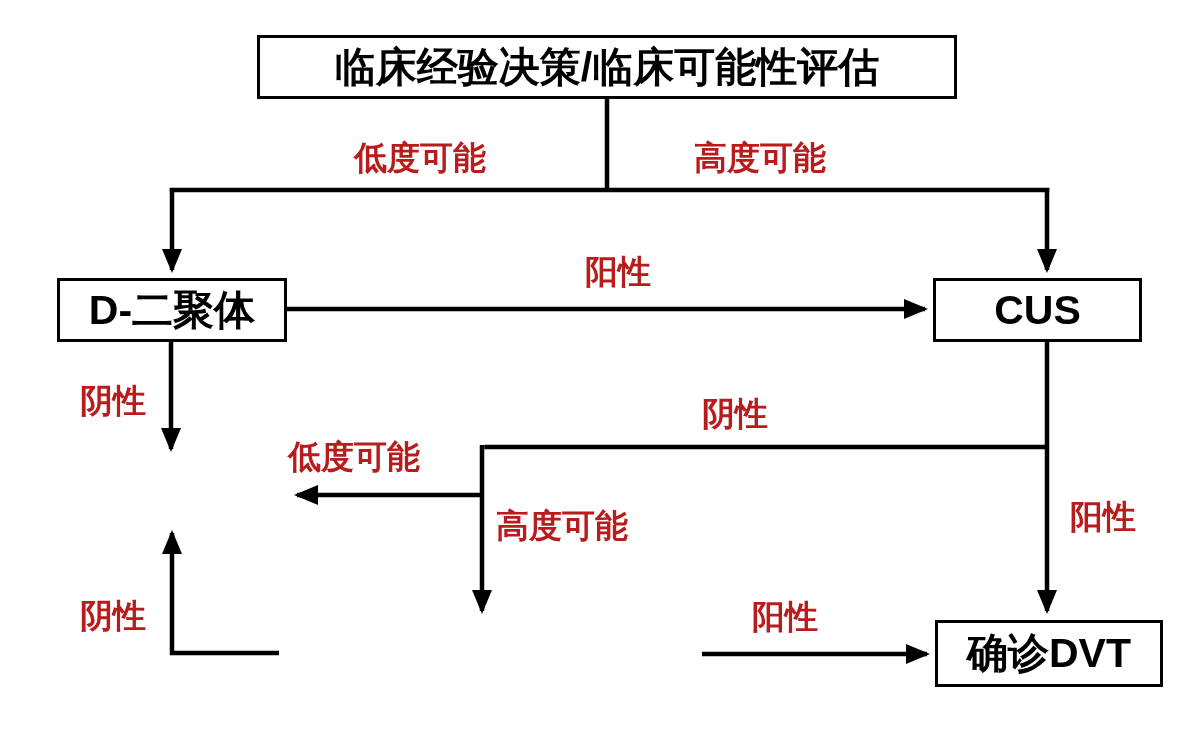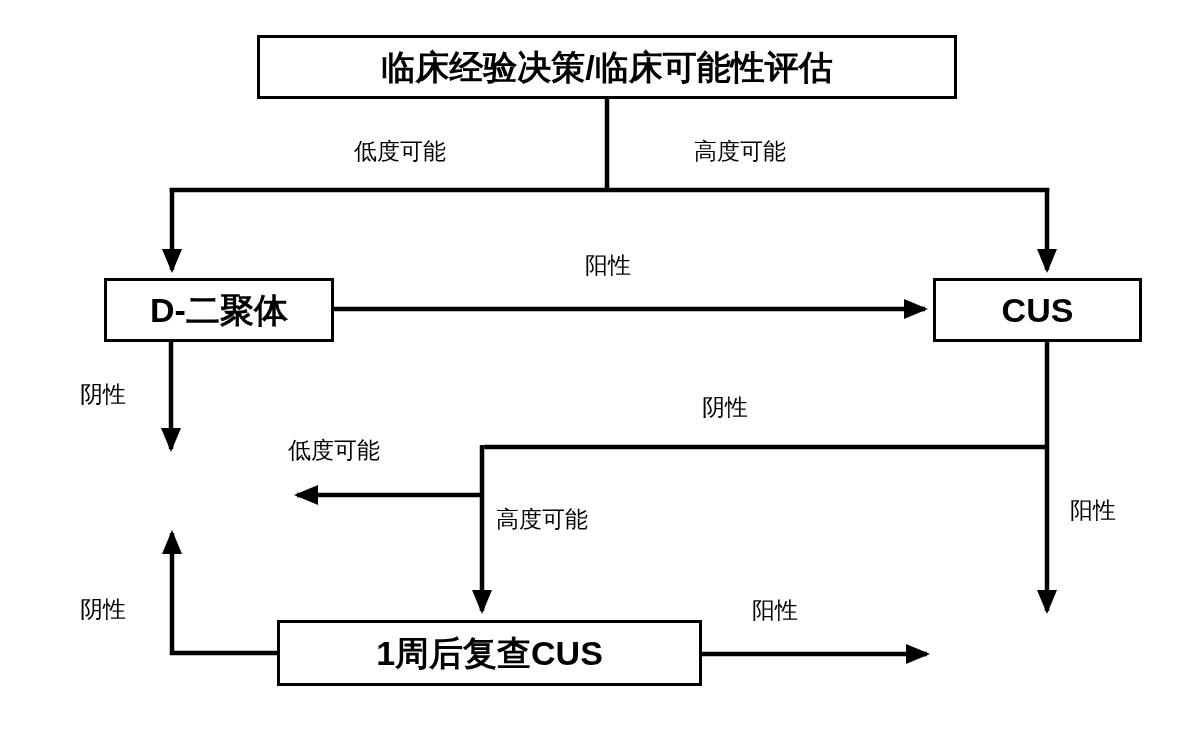--- a/index.html
+++ b/index.html
@@ -23,36 +23,36 @@
     height: 733px;
   }
   .node {
     position: absolute;
     box-sizing: border-box;
     border: 3px solid #000000;
     background: #ffffff;
     display: flex;
     align-items: center;
     justify-content: center;
-    font-size: 34px;
+    font-size: 41px;
     font-weight: 600;
     color: #000000;
     white-space: nowrap;
     line-height: 1;
   }
   .edge-label {
     position: absolute;
-    font-size: 23px;
-    font-weight: 400;
-    color: #000000;
+    font-size: 33px;
+    font-weight: 700;
+    color: #b91c1c;
     white-space: nowrap;
     line-height: 1.2;
   }
   .n-assessment { left: 257px; top: 35px;  width: 700px; height: 64px; }
-  .n-ddimer     { left: 57px;  top: 278px; width: 230px; height: 64px; margin-left: 47px; }
+  .n-ddimer     { left: 57px;  top: 278px; width: 230px; height: 64px; }
   .n-cus        { left: 933px; top: 278px; width: 209px; height: 64px; }
   .n-exclude    { left: 57px;  top: 458px; width: 232px; height: 65px; }
   .n-recheck    { left: 277px; top: 620px; width: 425px; height: 66px; }
   .n-confirm    { left: 935px; top: 620px; width: 228px; height: 67px; }
 
   .l-low-top    { left: 354px;  top: 138px; }
   .l-high-top   { left: 694px;  top: 138px; }
   .l-pos-top    { left: 585px;  top: 252px; }
   .l-neg-left   { left: 80px;   top: 381px; }
   .l-neg-mid    { left: 702px;  top: 394px; }
@@ -97,21 +97,21 @@
 
       <path d="M279,653 L172,653 L172,533" marker-end="url(#arrow)"></path>
 
       <path d="M702,654 H927" marker-end="url(#arrow)"></path>
     </g>
   </svg>
 
   <div class="node n-assessment">临床经验决策/临床可能性评估</div>
   <div class="node n-ddimer">D-二聚体</div>
   <div class="node n-cus">CUS</div>
-  <div class="node n-recheck">1周后复查CUS</div>
+  <div class="node n-confirm">确诊DVT</div>
 
   <div class="edge-label l-low-top">低度可能</div>
   <div class="edge-label l-high-top">高度可能</div>
   <div class="edge-label l-pos-top">阳性</div>
   <div class="edge-label l-neg-left">阴性</div>
   <div class="edge-label l-neg-mid">阴性</div>
   <div class="edge-label l-low-mid">低度可能</div>
   <div class="edge-label l-high-mid">高度可能</div>
   <div class="edge-label l-pos-right">阳性</div>
   <div class="edge-label l-neg-bottom">阴性</div>

